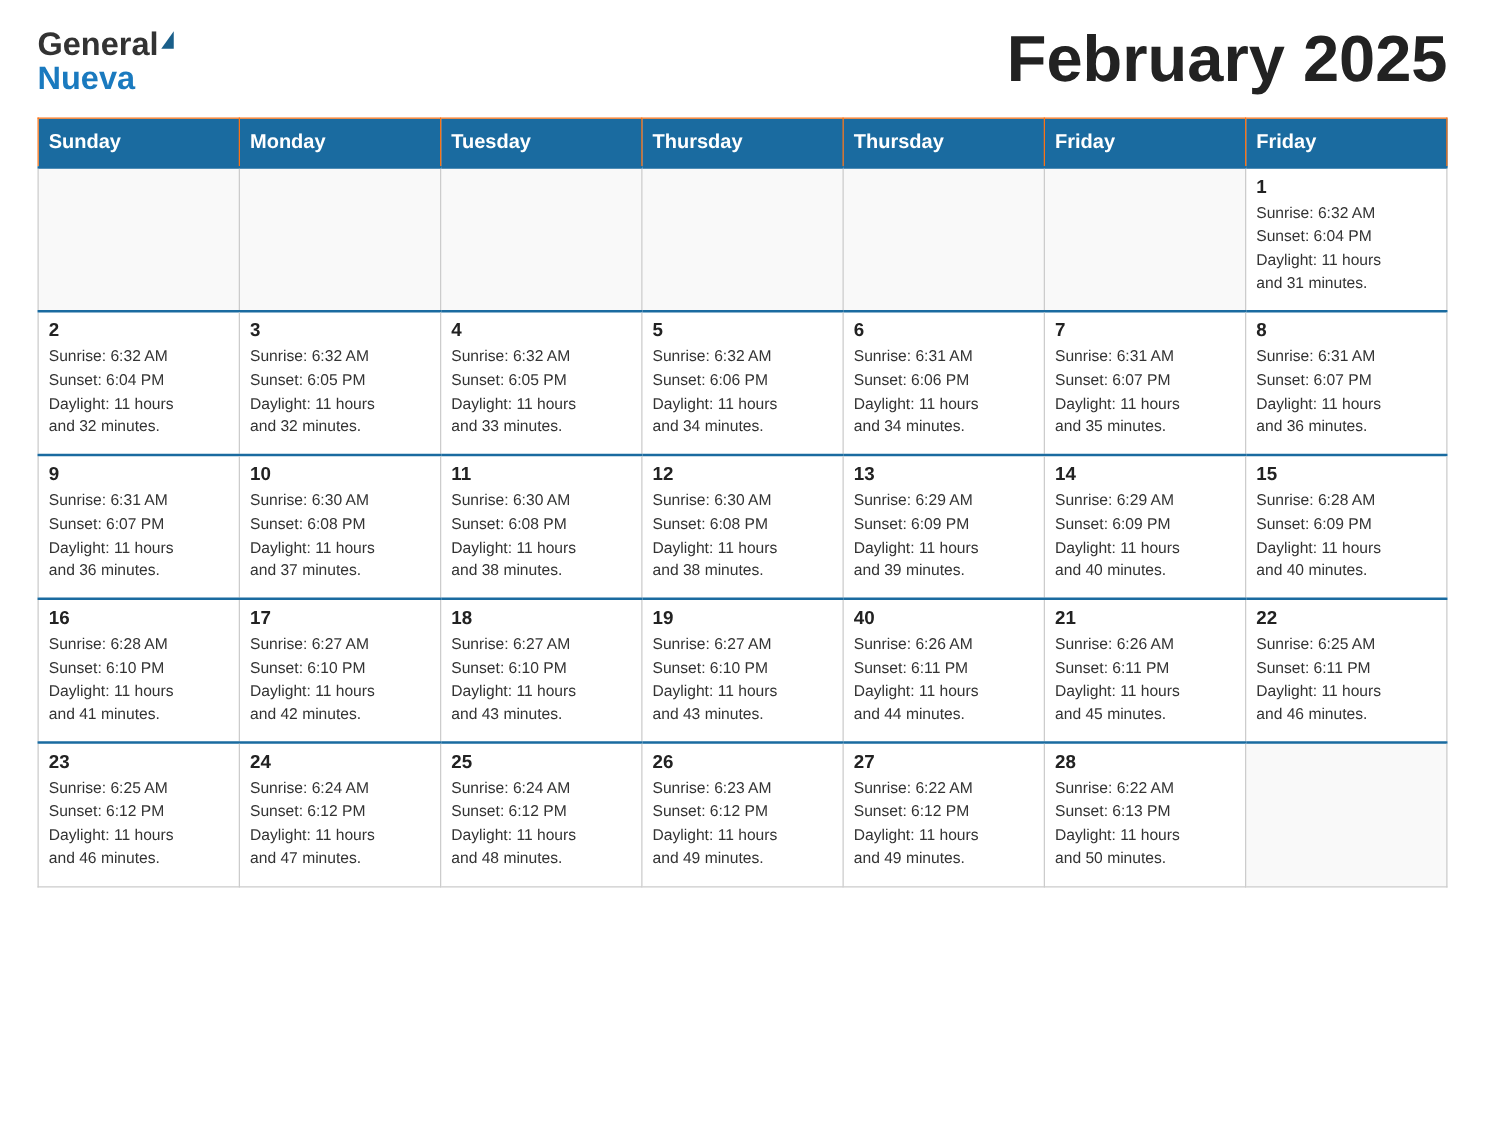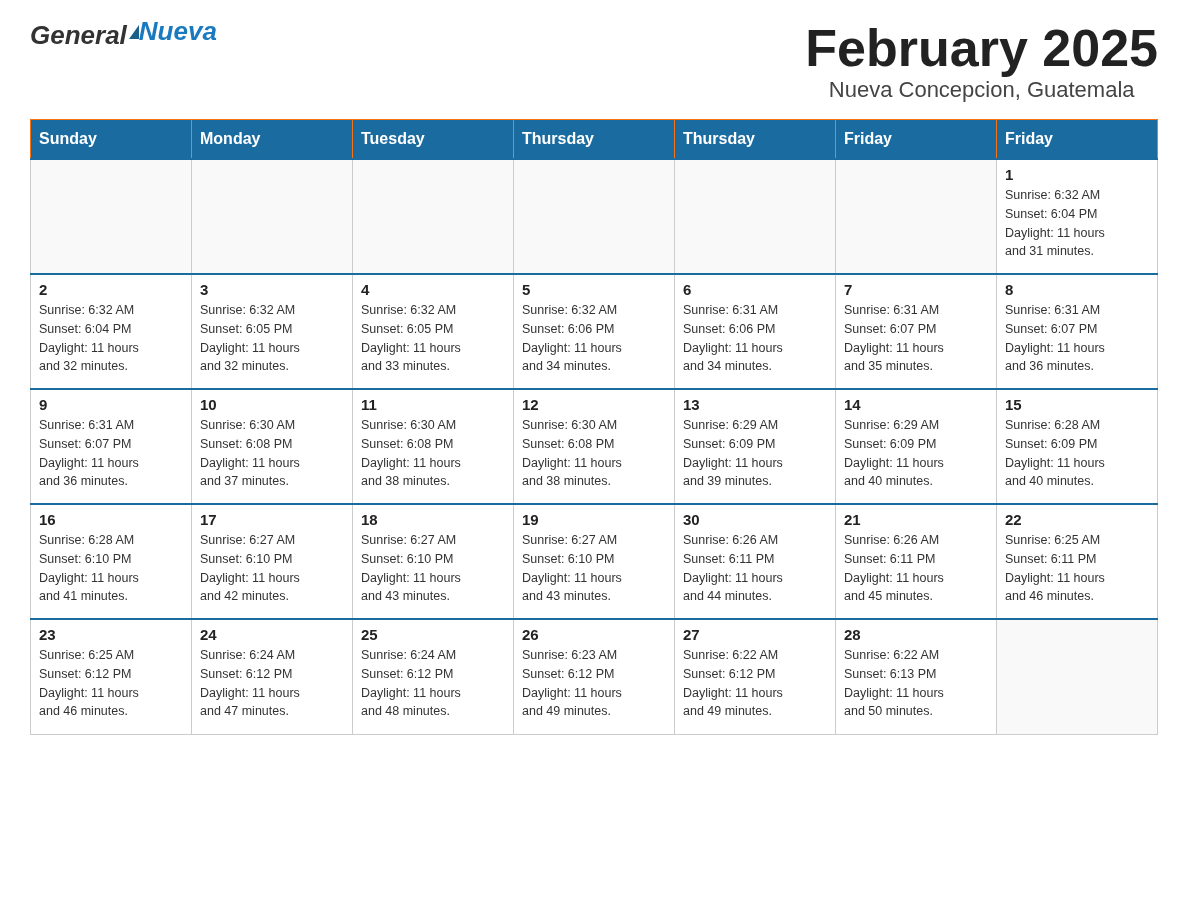--- a/index.html
+++ b/index.html
@@ -12,22 +12,22 @@
       padding: 20px 30px;
     }
     .header {
       display: flex;
       justify-content: space-between;
       align-items: flex-start;
       margin-bottom: 16px;
     }
     .logo {
       display: flex;
+      flex-direction: column;
       align-items: flex-start;
-      font-style: italic;
     }
     .logo-triangle {
       display: inline-block;
       width: 0;
       height: 0;
       border-left: 10px solid transparent;
       border-right: 0px solid transparent;
       border-bottom: 14px solid #1a5f8a;
       margin-left: 2px;
       vertical-align: middle;
@@ -102,21 +102,20 @@
 <div class="header">
   <div class="logo">
     <div class="logo-wrapper">
       <span style="font-size:26px;font-weight:bold;color:#333;">General</span>
       <span class="logo-triangle"></span>
     </div>
     <span style="font-size:26px;font-weight:bold;color:#1a7abf;margin-top:-4px;">Nueva</span>
   </div>
   <div class="title-block">
     <h1>February 2025</h1>
-    <h2>Nueva Concepcion, Guatemala</h2>
   </div>
 </div>
 
 <table class="calendar">
   <thead>
     <tr>
       <th>Sunday</th>
       <th>Monday</th>
       <th>Tuesday</th>
       <th>Thursday</th>
@@ -209,21 +208,21 @@
         </td>
         <td>
           <span class="day-num">18</span>
           <div class="day-info">Sunrise: 6:27 AM<br>Sunset: 6:10 PM<br>Daylight: 11 hours<br>and 43 minutes.</div>
         </td>
         <td>
           <span class="day-num">19</span>
           <div class="day-info">Sunrise: 6:27 AM<br>Sunset: 6:10 PM<br>Daylight: 11 hours<br>and 43 minutes.</div>
         </td>
         <td>
-          <span class="day-num">30</span>
+          <span class="day-num">40</span>
           <div class="day-info">Sunrise: 6:26 AM<br>Sunset: 6:11 PM<br>Daylight: 11 hours<br>and 44 minutes.</div>
         </td>
         <td>
           <span class="day-num">21</span>
           <div class="day-info">Sunrise: 6:26 AM<br>Sunset: 6:11 PM<br>Daylight: 11 hours<br>and 45 minutes.</div>
         </td>
         <td>
           <span class="day-num">22</span>
           <div class="day-info">Sunrise: 6:25 AM<br>Sunset: 6:11 PM<br>Daylight: 11 hours<br>and 46 minutes.</div>
         </td>

